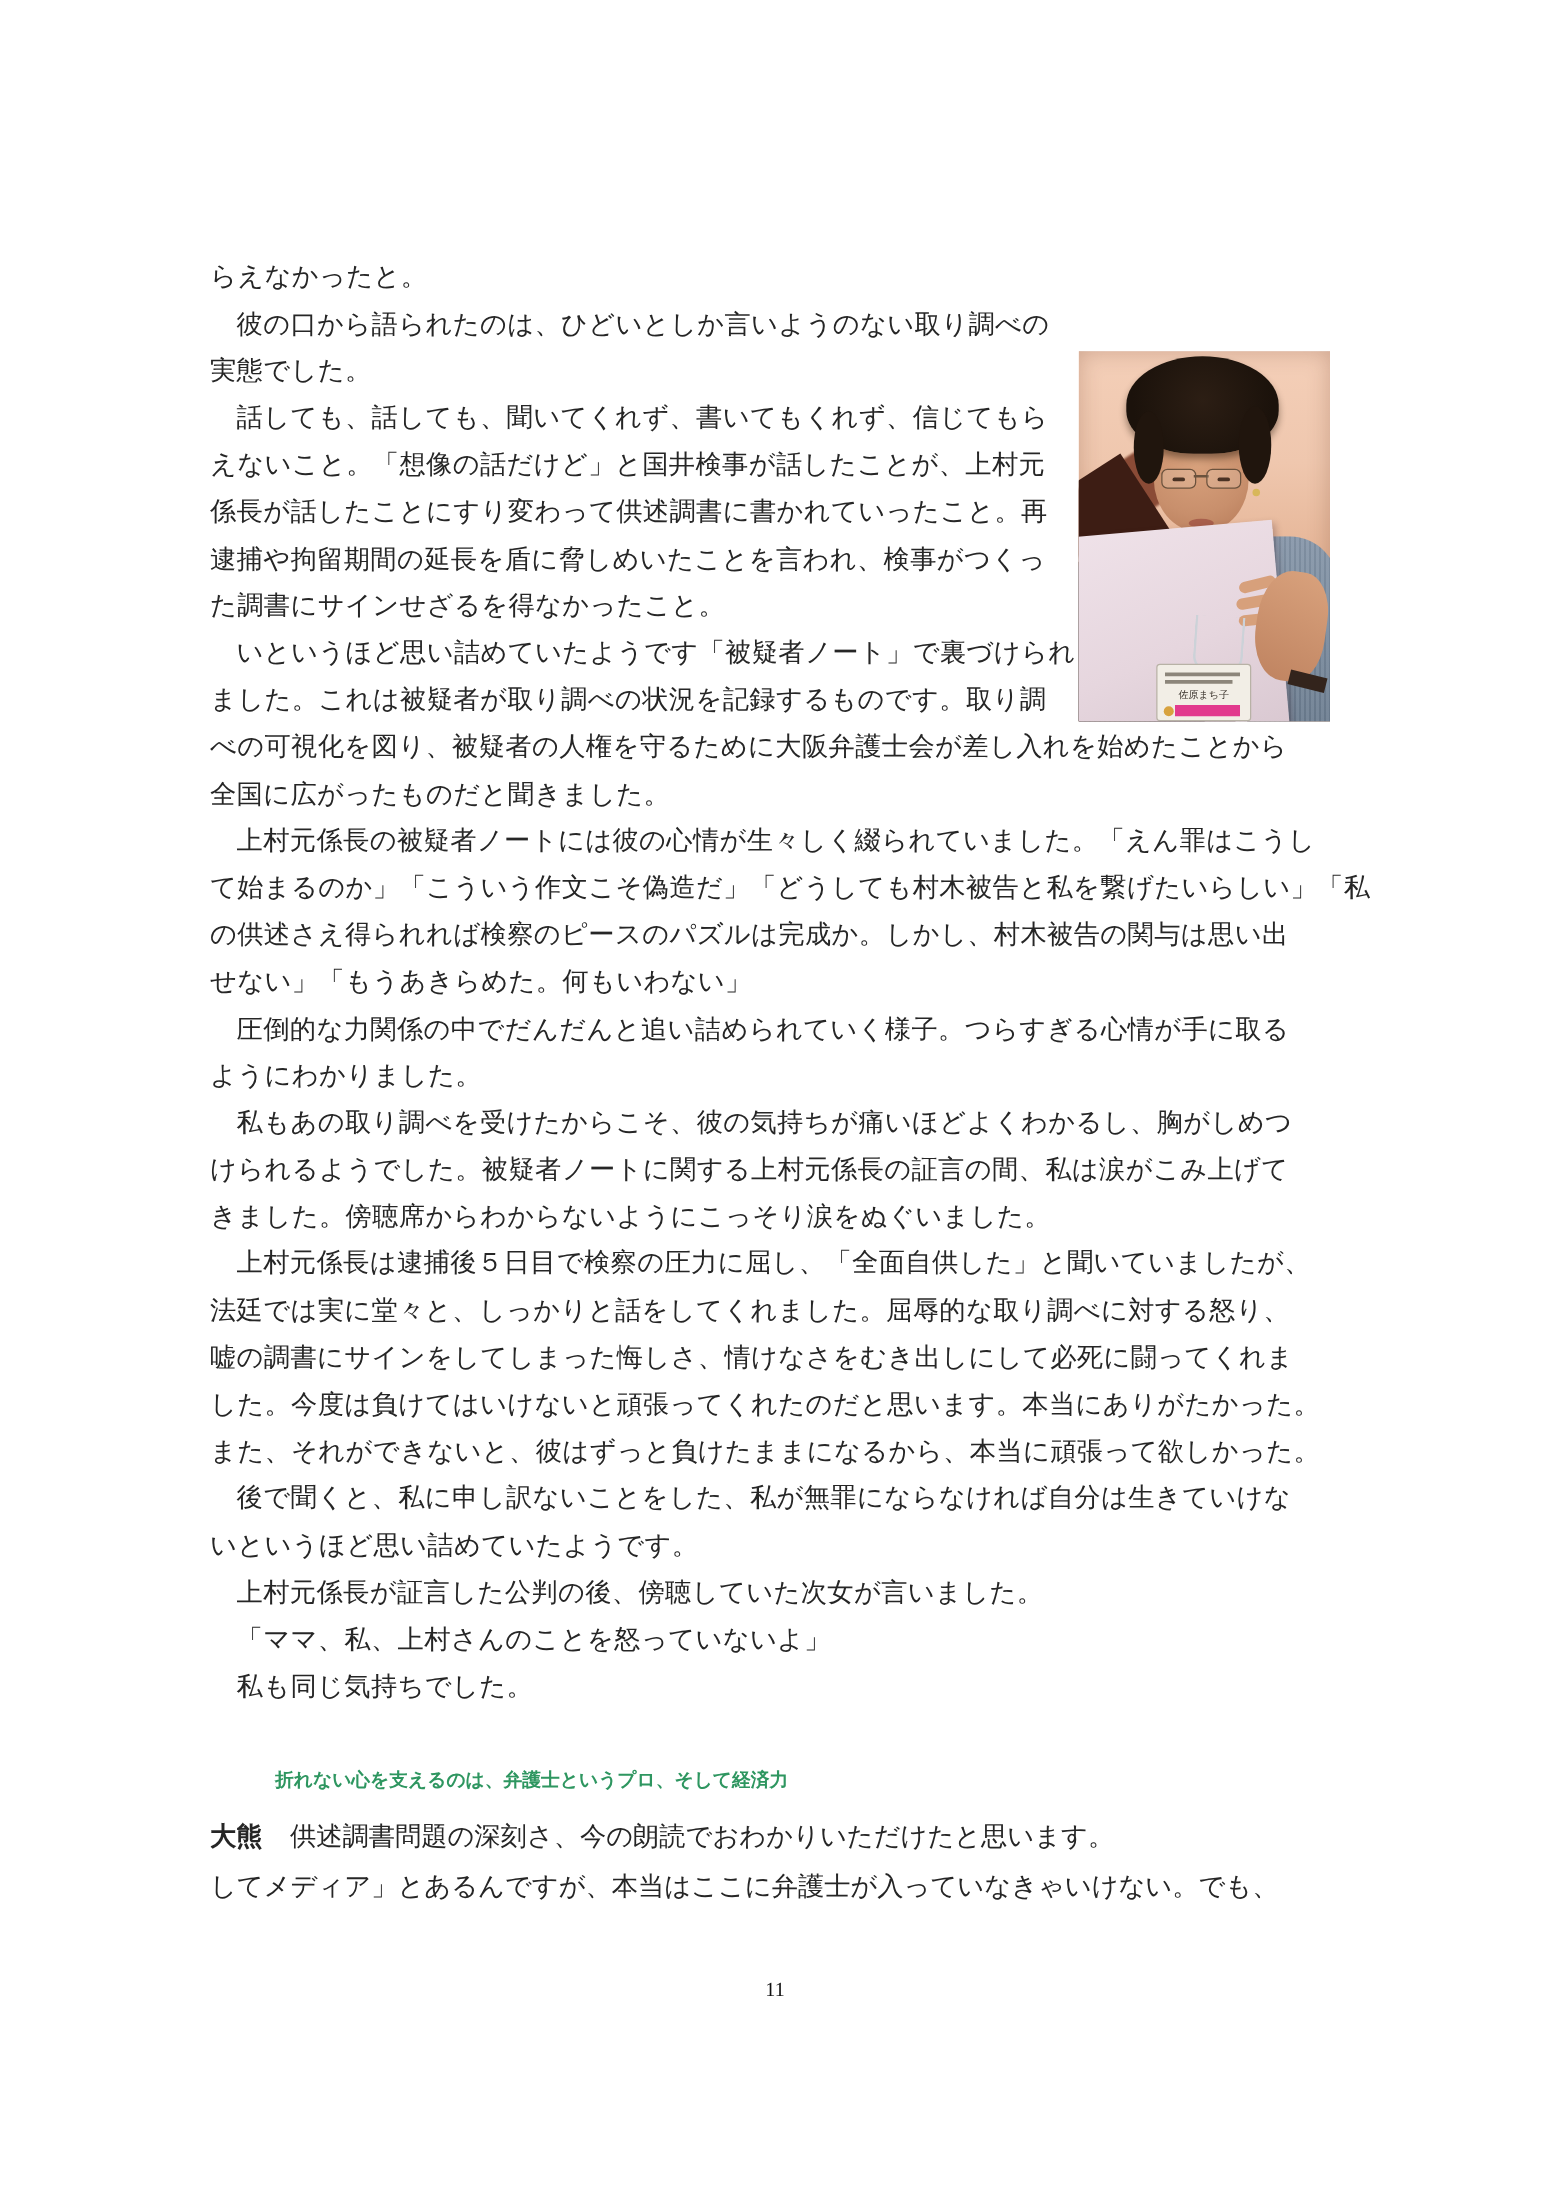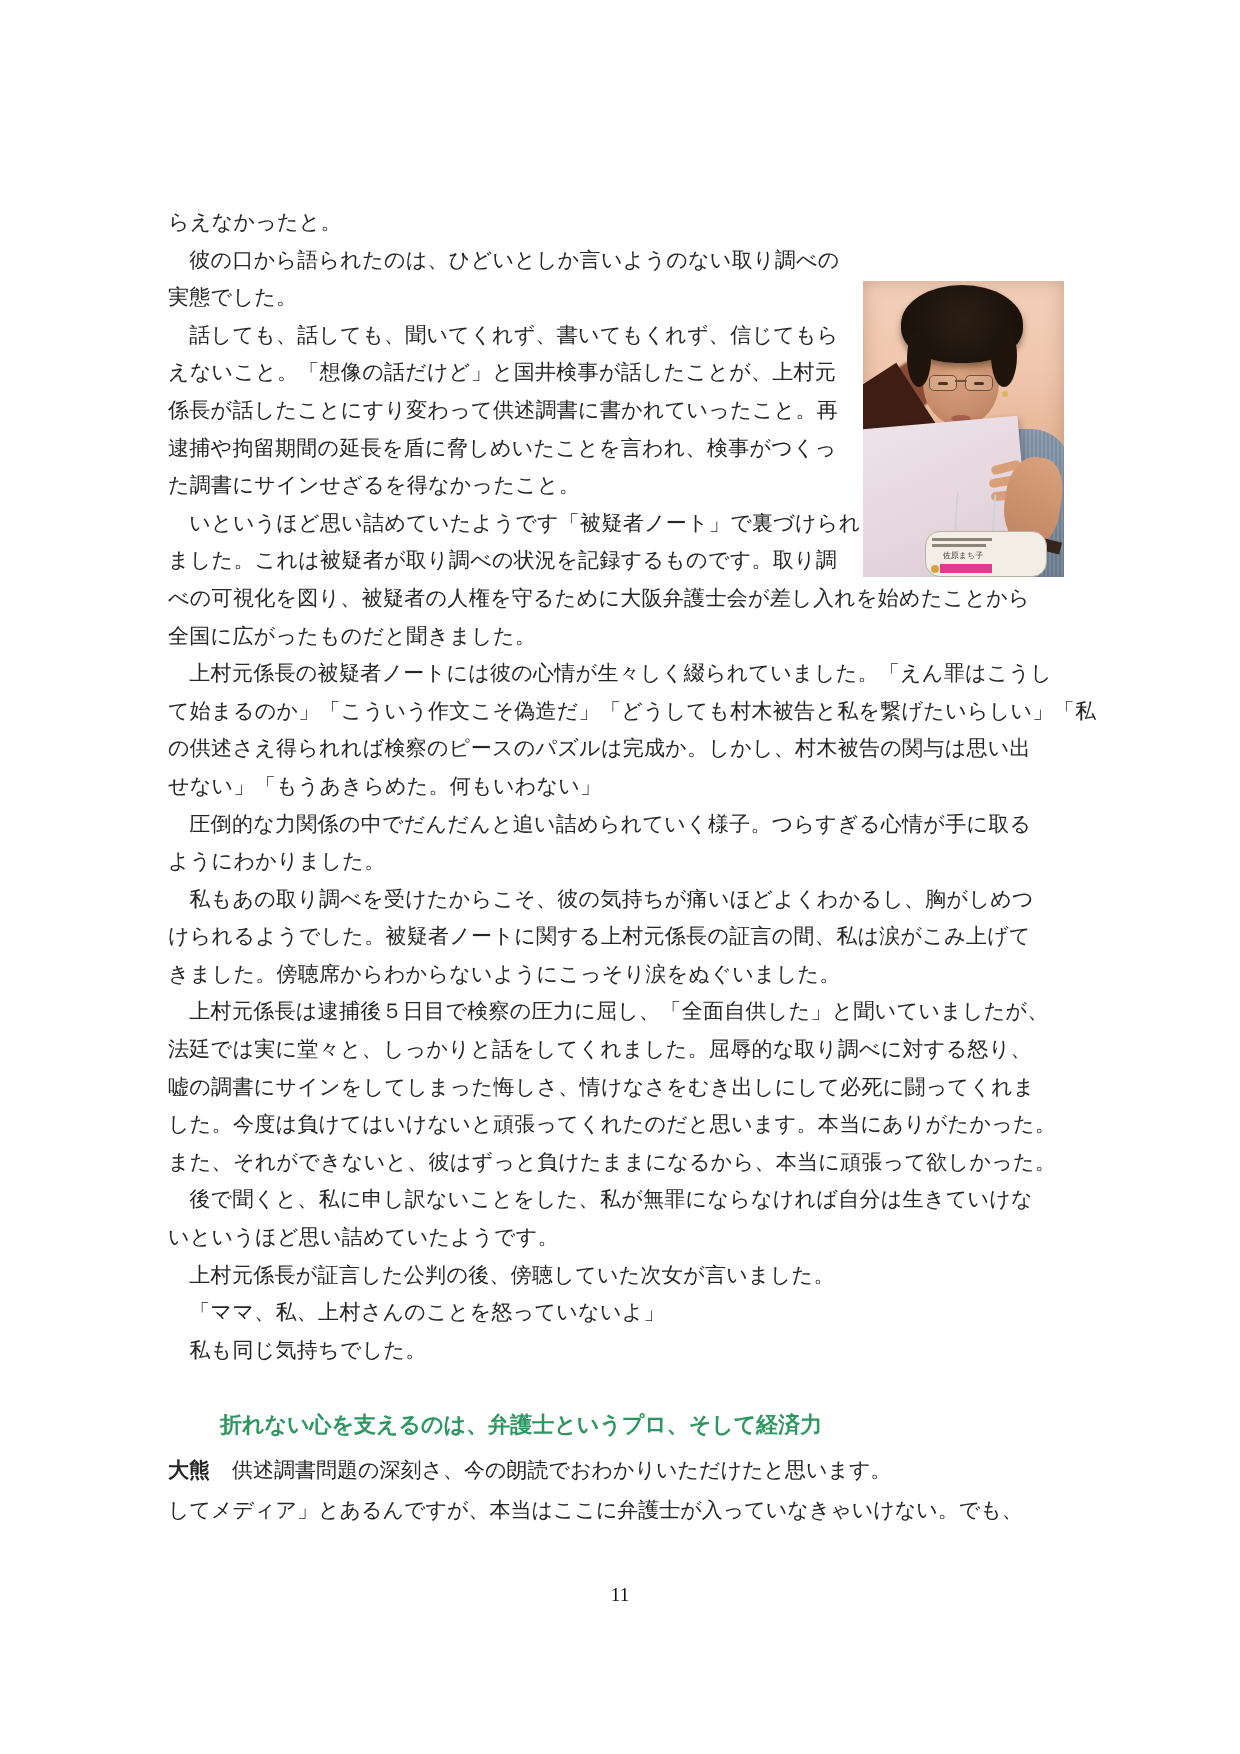--- a/index.html
+++ b/index.html
@@ -8,29 +8,29 @@
     overflow:hidden;
     font-family:"Liberation Sans","DejaVu Sans",sans-serif;
   }
   
   .body-text { position:absolute; left:168px; top:203px; color:#262626; font-size:21px; }
   .line { height:37.6px; line-height:37.6px; white-space:pre; letter-spacing:0.3px; }
   .narrow { width:692px; }
   .wide { width:916px; }
   .section-heading {
     margin-top:42px; margin-bottom:10px; padding-left:52px;
-    font-size:22px; font-weight:bold; line-height:30px; white-space:pre;
+    font-size:15px; font-weight:bold; line-height:30px; white-space:pre;
   }
   .dialogue-line { height:40px; line-height:40px; white-space:pre; }
   .speaker { font-weight:bold; }
   .speaker-gap { display:inline-block; width:22px; }
   
   .page-number {
     position:absolute; left:0; top:1584px; width:1240px; text-align:center;
-    font-family:"Liberation Serif","DejaVu Serif",serif; font-size:19px; color:#111111;
+    font-family:"Liberation Serif","DejaVu Serif",serif; font-size:16px; color:#111111;
   }
   
   .photo {
     position:absolute; left:863px; top:281px; width:201px; height:296px;
     overflow:hidden; background:linear-gradient(180deg,#f4cfb8 0%,#efc7ae 30%,#e6b698 55%,#d8a184 75%);
     box-shadow:inset 0 0 18px rgba(90,40,20,0.25);
   }
   .photo * { position:absolute; }
   .ph-rail { left:-50px; top:88px; width:180px; height:46px; background:#8a4b36;
     transform:rotate(-33deg); filter:blur(1px); }
@@ -77,21 +77,21 @@
   .ph-finger { width:30px; height:9px; border-radius:5px; background:#d7a07b; z-index:7; }
   .ph-f1 { left:128px; top:182px; transform:rotate(-14deg); }
   .ph-f2 { left:126px; top:196px; transform:rotate(-10deg); }
   .ph-f3 { left:128px; top:210px; transform:rotate(-6deg); }
   .ph-watch { left:168px; top:258px; width:30px; height:12px; background:#33241c;
     transform:rotate(14deg); z-index:7; }
   .ph-lanyard { left:92px; top:212px; width:36px; height:44px; z-index:7;
     border:2px solid #ccd2d8; border-top:none; border-radius:0 0 14px 14px;
     transform:rotate(4deg); background:transparent; }
   .ph-badge { left:62px; top:250px; width:74px; height:44px; background:#f2eee6;
-    border:1px solid #b8b2a6; border-radius:15px; z-index:8; overflow:hidden;padding-left:46px; }
+    border:1px solid #b8b2a6; border-radius:3px; z-index:8; overflow:hidden; }
   .ph-badge-line { left:6px; height:3px; background:#8c857a; }
   .ph-bl1 { top:6px; width:60px; }
   .ph-bl2 { top:12px; width:54px; }
   .ph-badge-name { left:0; top:18px; width:74px; text-align:center; font-size:8px;
     color:#3a332c; line-height:12px; white-space:nowrap; }
   .ph-badge-stripe { left:14px; bottom:3px; width:52px; height:9px; background:#e23a8e; }
   .ph-badge-dot { left:5px; bottom:3px; width:8px; height:8px; border-radius:50%;
     background:#d8a23e; }
 </style>
 </head>

